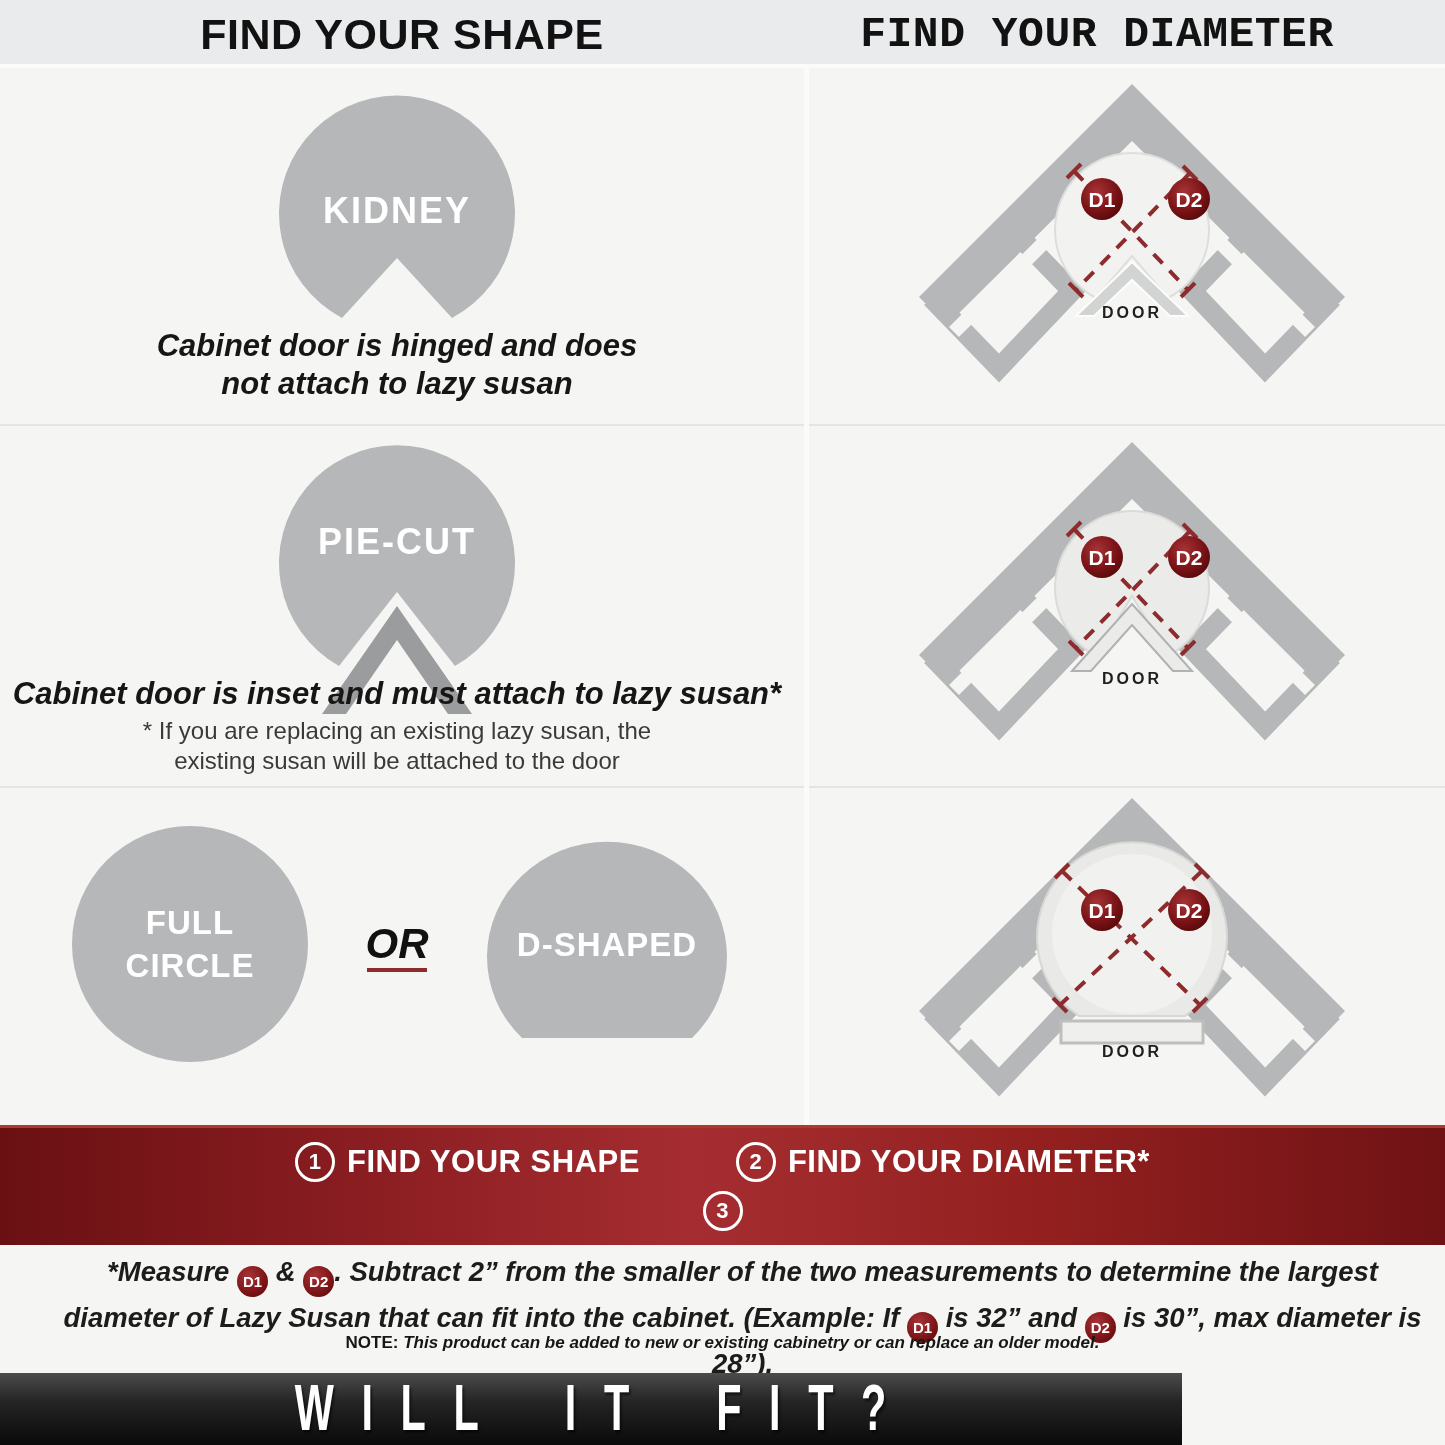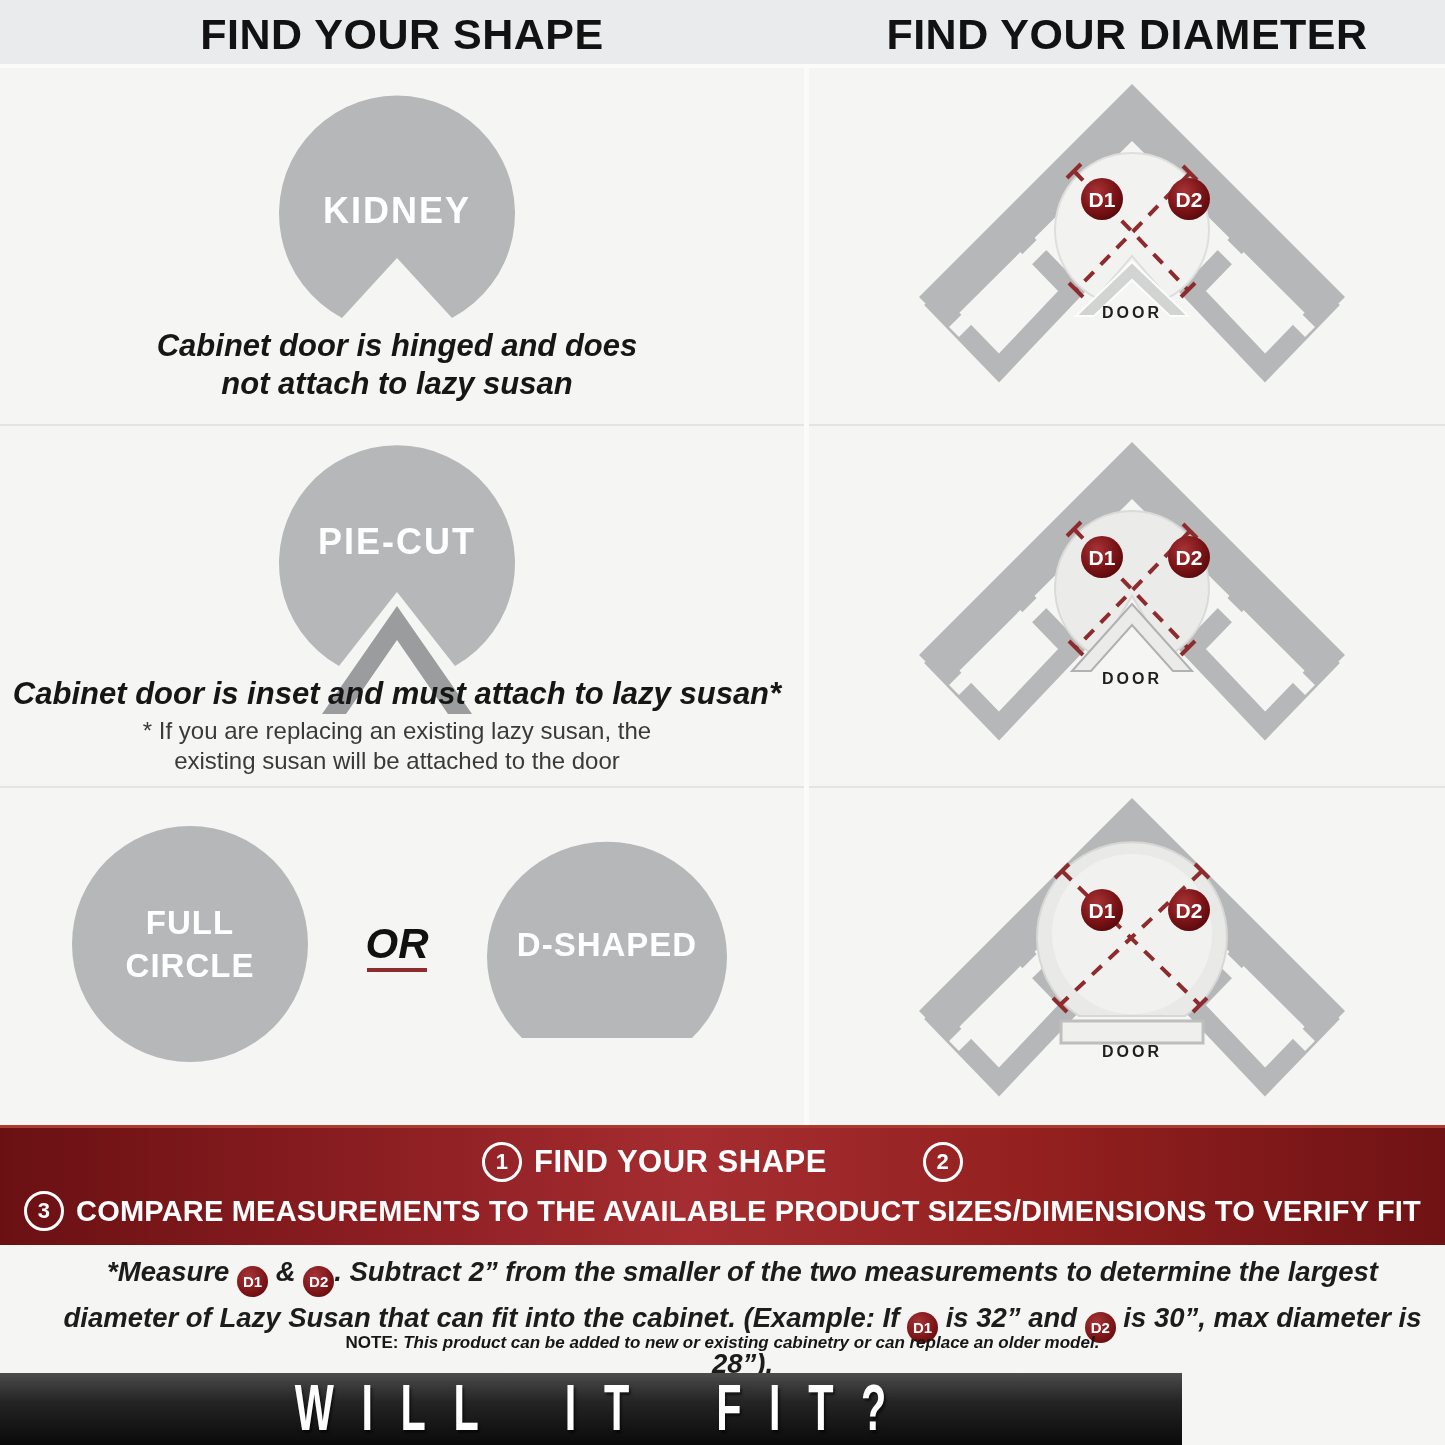--- a/index.html
+++ b/index.html
@@ -8,21 +8,21 @@
     background:#f5f5f3;
     font-family:"Liberation Sans", sans-serif;
     -webkit-font-smoothing:antialiased;
   }
   .abs{position:absolute;}
   
   .header-band{left:0;top:0;width:1445px;height:64px;background:#eaebec;border-bottom:4px solid #fbfbf9;}
   .header-title{top:8px;height:52px;display:flex;align-items:center;justify-content:center;
     font-size:43px;font-weight:800;color:#121212;letter-spacing:.5px;}
   .ht-left{left:0;width:804px;}
-  .ht-right{left:809px;width:636px;}
+  .ht-right{left:779px;width:636px;font-family:Liberation Mono, monospace;}
   .row-line{left:0;width:1445px;height:2px;background:#e4e4e2;}
   .v-divider{left:804px;top:68px;width:5px;height:1057px;background:#fbfbf9;}
   svg{display:block;}
   svg text{font-family:"Liberation Sans", sans-serif;}
   .shape-label{fill:#ffffff;font-weight:700;}
   .caption{font-style:italic;font-weight:700;fill:#161616;}
   .caption-small{fill:#3a3a3a;font-weight:400;}
   .door-label{font-weight:700;fill:#1f1f1f;letter-spacing:3px;}
   .badge-text{fill:#ffffff;font-weight:700;}
   .dash-line{stroke:#8d2b2d;stroke-width:4;stroke-dasharray:13 10;fill:none;}
@@ -162,26 +162,26 @@
 </svg>
 
 <div class="abs banner">
   <div class="banner-line1">
     <span class="banner-step">
       <span class="circle-num">1</span>
       <span>FIND YOUR SHAPE</span>
     </span>
     <span class="banner-step">
       <span class="circle-num">2</span>
+      <span>FIND YOUR DIAMETER*</span>
     </span>
   </div>
   <div class="banner-line2">
     <span class="banner-step">
       <span class="circle-num">3</span>
-      <span>COMPARE MEASUREMENTS TO THE AVAILABLE PRODUCT SIZES/DIMENSIONS TO VERIFY FIT</span>
     </span>
   </div>
 </div>
 
 <div class="abs measure-wrap">
   <div class="measure-inner"><span>*Measure </span><span class="badge">D1</span><span> &amp; </span><span class="badge">D2</span><span>. Subtract 2” from the smaller of the two measurements to determine the largest diameter of Lazy Susan that can fit into the cabinet. (Example: If </span><span class="badge">D1</span><span> is 32” and </span><span class="badge">D2</span><span> is 30”, max diameter is 28”).</span></div>
 </div>
 
 <div class="abs note-line">
   <span class="note-label">NOTE:</span><span class="note-text">  This product can be added to new or existing cabinetry or can replace an older model.</span>

